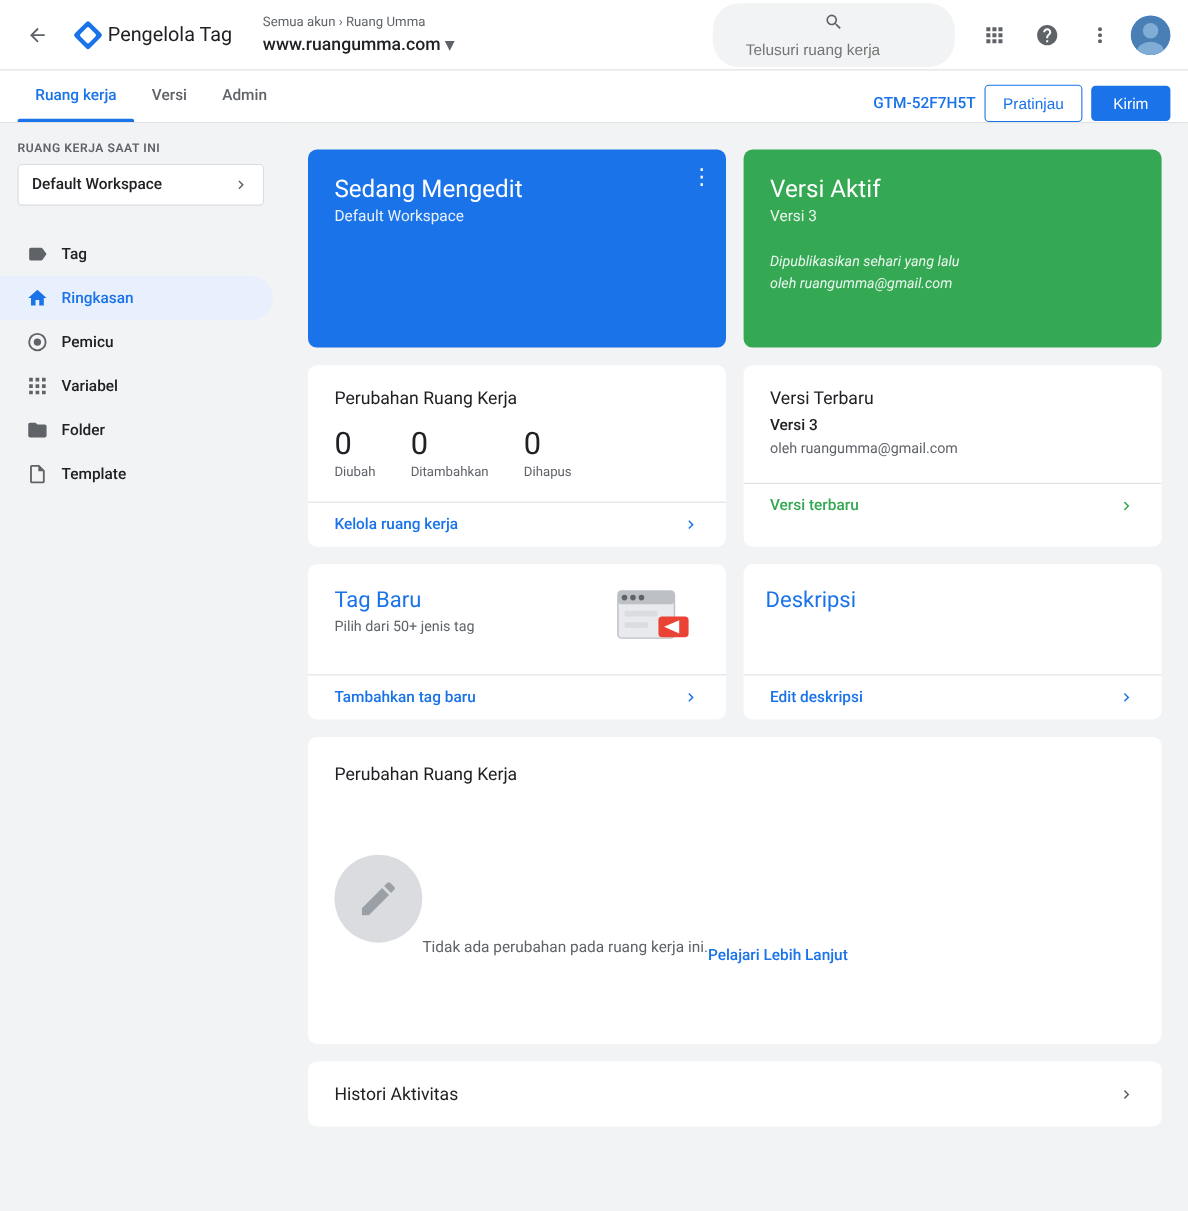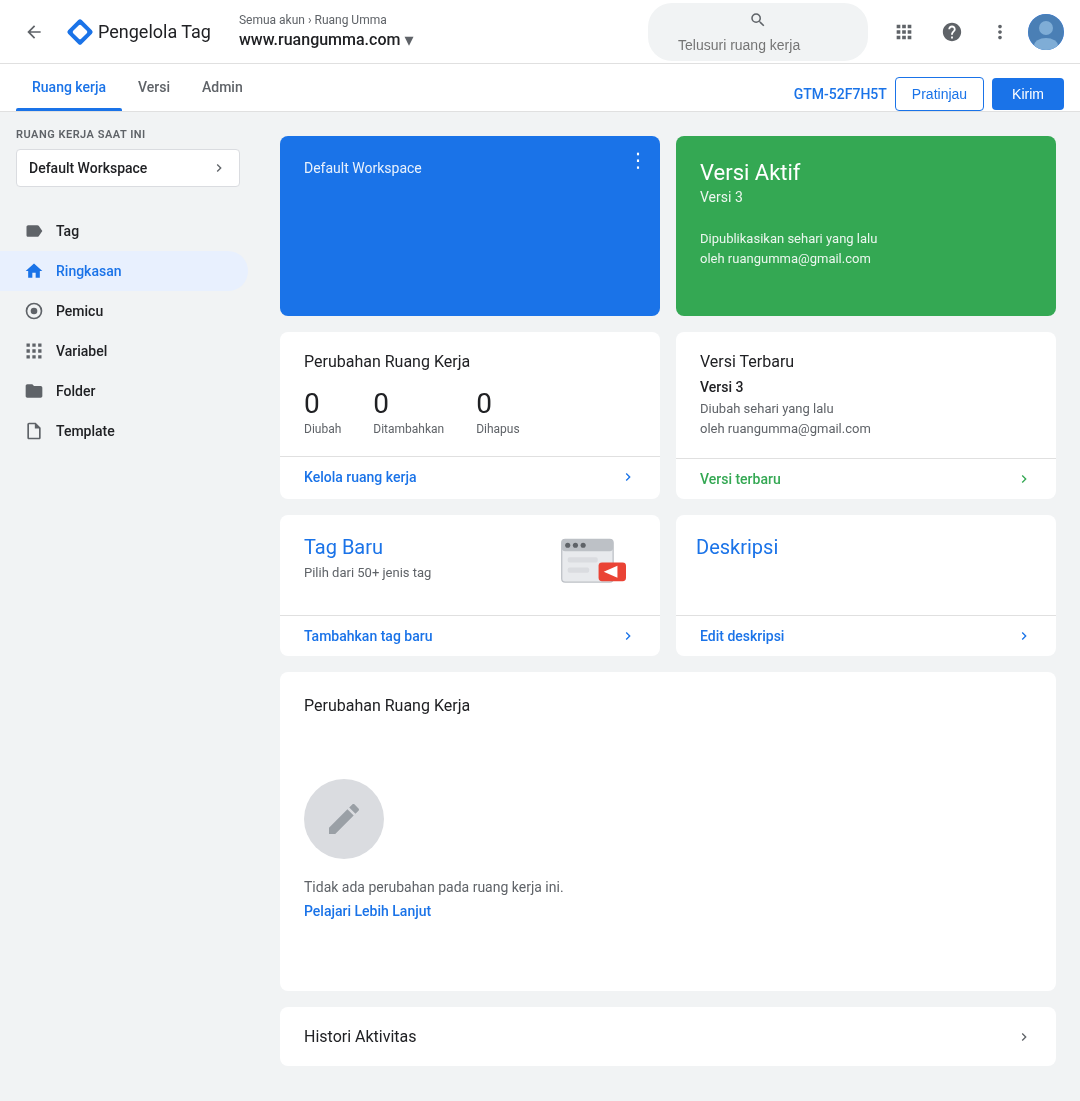--- a/index.html
+++ b/index.html
@@ -91,21 +91,21 @@
     .card-editing-title { font-size: 22px; font-weight: 400; margin-bottom: 4px; }
     .card-editing-sub { font-size: 14px; opacity: 0.9; }
 
     
     .card-version {
       background: #34a853; border-radius: 8px; padding: 24px;
       color: #fff; min-height: 180px;
     }
     .card-version-title { font-size: 22px; font-weight: 400; margin-bottom: 4px; }
     .card-version-sub { font-size: 14px; opacity: 0.9; }
-    .card-version-info { margin-top: 24px; font-size: 13px; opacity: 0.9; line-height: 1.5; }
+    .card-version-info { margin-top: 24px; font-size: 13px; opacity: 0.9; line-height: 1.5; font-style: italic; }
 
     
     .card-white { background: #fff; border-radius: 8px; overflow: hidden; }
     .card-white-body { padding: 20px 24px; }
     .card-white-title { font-size: 16px; color: #202124; margin-bottom: 16px; font-weight: 400; }
     .changes-stats { display: flex; gap: 32px; }
     .stat-item { text-align: left; }
     .stat-number { font-size: 28px; font-weight: 400; color: #202124; }
     .stat-label { font-size: 12px; color: #5f6368; margin-top: 2px; }
     .card-footer {
@@ -131,21 +131,21 @@
     
     .card-desc { background: #fff; border-radius: 8px; overflow: hidden; }
     .desc-body { padding: 20px 20px; min-height: 100px; }
     .desc-title { font-size: 20px; color: #1a73e8; font-weight: 400; margin-bottom: 8px; }
     .desc-footer-link { color: #1a73e8; font-size: 14px; font-weight: 500; }
 
     
     .card-big { background: #fff; border-radius: 8px; margin-bottom: 16px; overflow: hidden; }
     .card-big-body { padding: 24px; }
     .card-big-title { font-size: 16px; color: #202124; font-weight: 400; margin-bottom: 32px; }
-    .empty-state { display: flex; flex-direction: column; align-items: flex-start; padding: 32px 0 48px; }
+    .empty-state { display: flex; flex-direction: row; align-items: flex-end; padding: 32px 0 48px; }
     .empty-icon { width: 80px; height: 80px; border-radius: 50%; background: #dadce0; display: flex; align-items: center; justify-content: center; margin-bottom: 20px; }
     .empty-text { font-size: 14px; color: #5f6368; margin-bottom: 8px; text-align: center; }
     .empty-link { color: #1a73e8; font-size: 14px; font-weight: 500; cursor: pointer; }
 
     
     .card-histori { background: #fff; border-radius: 8px; overflow: hidden; }
     .histori-row {
       display: flex; align-items: center; justify-content: space-between;
       padding: 20px 24px; cursor: pointer;
     }
@@ -301,20 +301,21 @@
 
     </div>
   </div>
 
   <div class="main">
 
     <div class="cards-row">
 
       <div class="card-editing">
         <div class="card-editing-menu">⋮</div>
+        <div class="card-editing-title">Sedang Mengedit</div>
         <div class="card-editing-sub">Default Workspace</div>
       </div>
 
       <div class="card-version">
         <div class="card-version-title">Versi Aktif</div>
         <div class="card-version-sub">Versi 3</div>
         <div class="card-version-info">
           <div>Dipublikasikan sehari yang lalu</div>
           <div>oleh ruangumma@gmail.com</div>
         </div>
@@ -346,21 +347,20 @@
           <svg width="16" height="16" viewBox="0 0 24 24" fill="#1a73e8">
               <path d="M10 6L8.59 7.41 13.17 12l-4.58 4.59L10 18l6-6z"></path>
             </svg>
         </div>
       </div>
 
       <div class="card-white">
         <div class="version-info-body">
           <div class="version-info-title">Versi Terbaru</div>
           <div class="version-info-num">Versi 3</div>
-          <div class="version-info-detail">Diubah sehari yang lalu</div>
           <div class="version-info-detail">oleh ruangumma@gmail.com</div>
         </div>
         <div class="card-footer">
           <span class="version-footer-link">Versi terbaru</span>
           <svg width="16" height="16" viewBox="0 0 24 24" fill="#34a853">
               <path d="M10 6L8.59 7.41 13.17 12l-4.58 4.59L10 18l6-6z"></path>
             </svg>
         </div>
       </div>
     </div>

